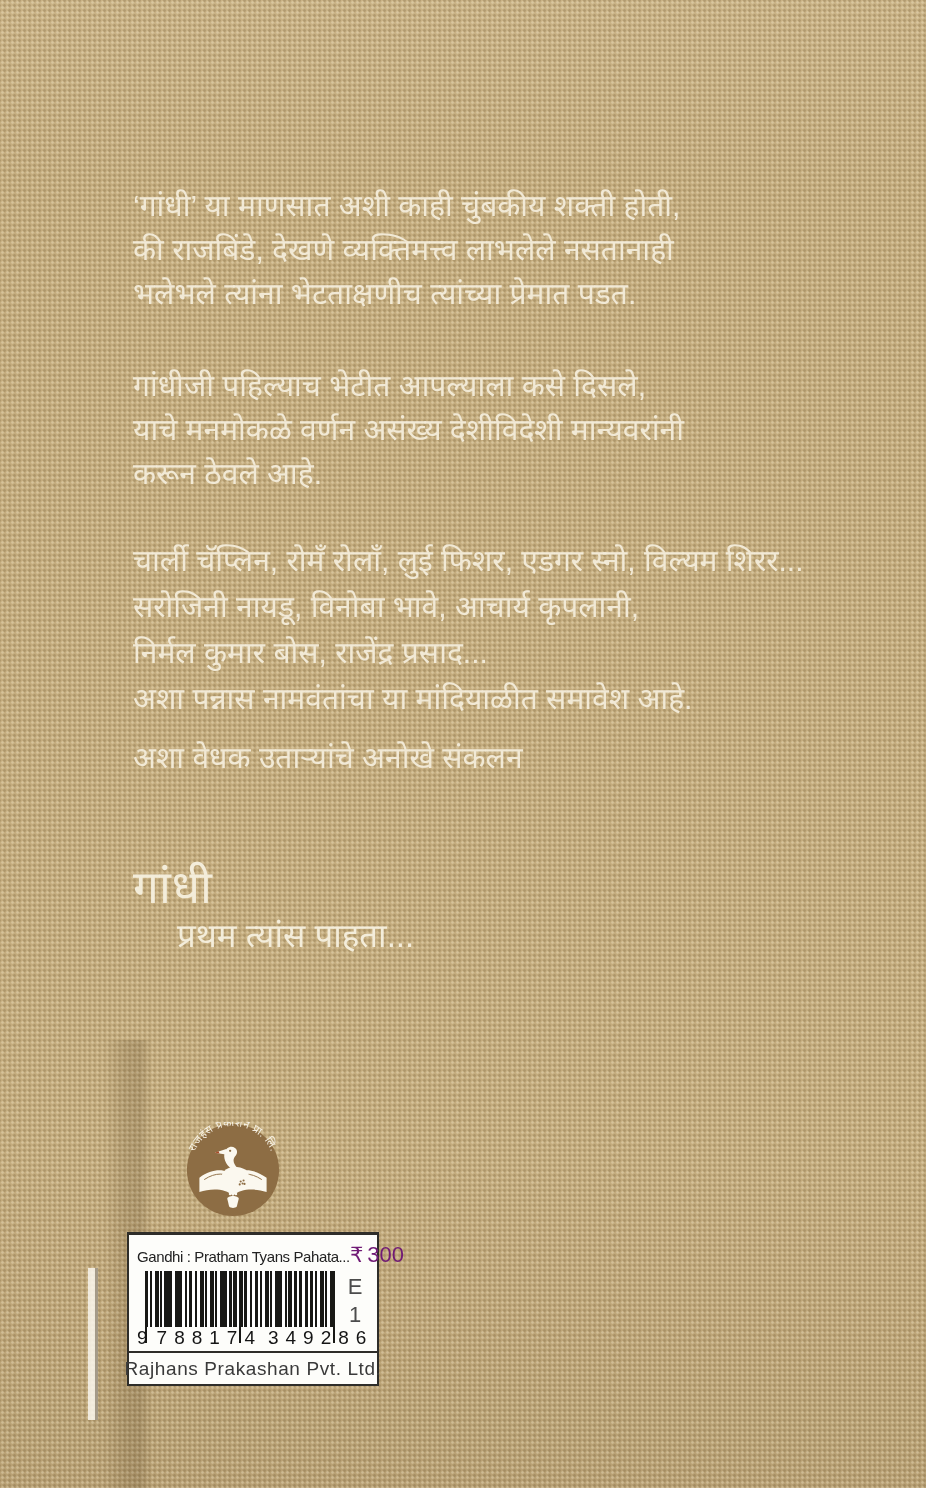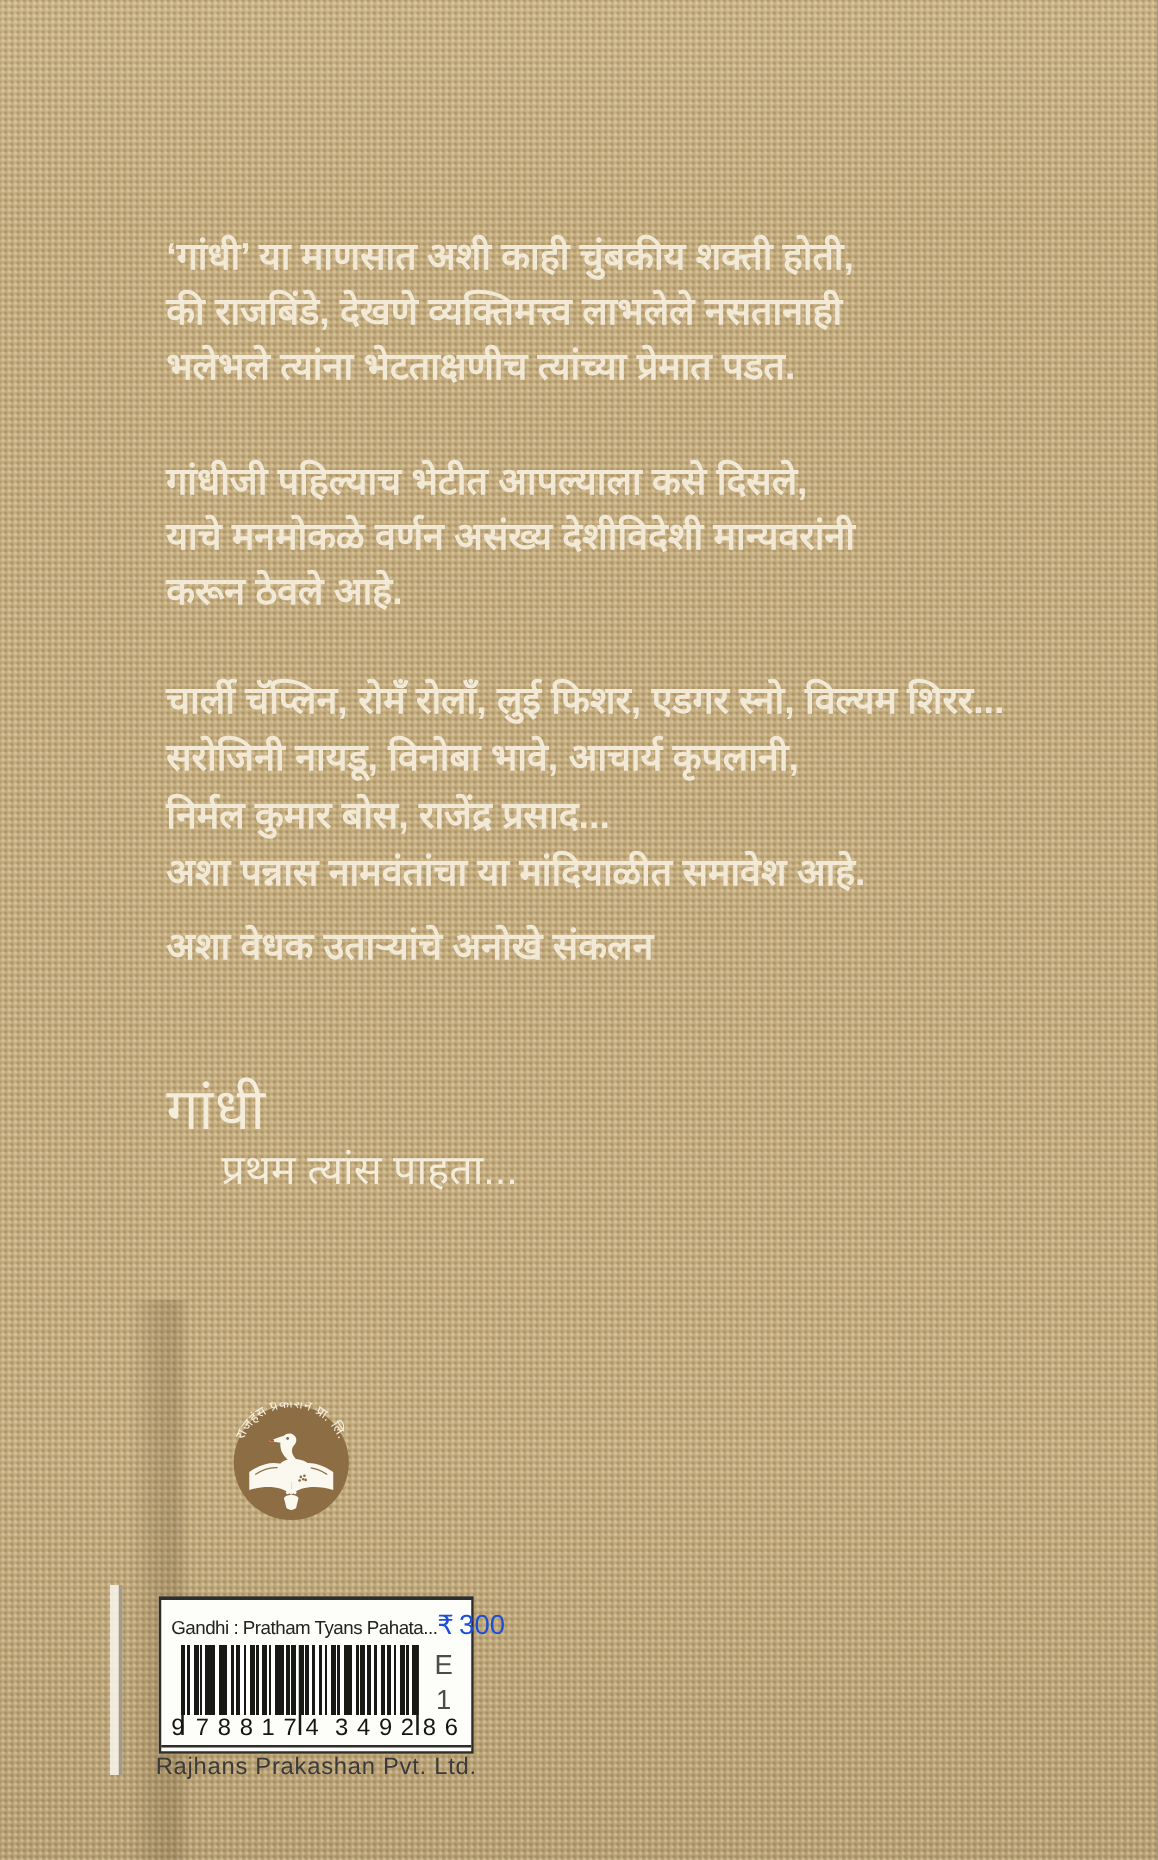--- a/index.html
+++ b/index.html
@@ -22,52 +22,52 @@
     background:linear-gradient(90deg, rgba(90,70,40,0) 0%, rgba(90,70,40,0.16) 45%, rgba(90,70,40,0.20) 75%, rgba(90,70,40,0) 100%);
     pointer-events:none;
   }
   .page-sliver{
     position:absolute;left:88px;top:1268px;width:7px;height:152px;
     background:rgba(250,247,238,0.85);
     border-right:3px solid rgba(70,55,30,0.45);
     pointer-events:none;
   }
 
-  .blurb{position:absolute;left:133px;color:rgba(243,236,218,0.95);font-size:30px;white-space:nowrap;font-weight:bold;}
+  .blurb{position:absolute;left:133px;color:rgba(243,236,218,0.95);font-size:30px;white-space:nowrap;}
   .blurb .ln{line-height:44px;}
   .p1{top:184px;}
   .p2{top:364px;}
   .p3{top:538px;}
   .p3 .ln{line-height:46px;}
   .p4{top:736px;}
 
   .title-block{position:absolute;left:133px;top:838px;color:rgba(245,238,221,0.97);white-space:nowrap;}
   .title-main{font-size:46px;line-height:52px;letter-spacing:1px;margin-top:23px;}
   .title-sub{font-size:33px;line-height:42px;margin-top:2px;margin-left:44px;}
 
   .logo{position:absolute;left:185px;top:1122px;width:96px;height:96px;}
 
   .publisher-name{
     position:absolute;left:130px;top:1225px;
     color:#5b2a16;font-size:38px;font-weight:bold;letter-spacing:1px;white-space:nowrap;
   }
 
   .price-box{
-    position:absolute;left:127px;top:1277px;width:252px;height:126px;
+    position:absolute;left:127px;top:1232px;width:252px;height:154px;
     background:#fdfdfa;
     border:2px solid #2e2d29;border-top-width:3px;
     box-sizing:border-box;
     color:#1f1f1f;
   }
   .pb-titlerow{
     position:absolute;left:8px;right:6px;top:7px;height:28px;
     display:flex;justify-content:space-between;align-items:baseline;
   }
   .pb-book-title{font-size:15px;letter-spacing:-0.4px;color:#222;white-space:nowrap;}
-  .pb-price{font-size:22px;color:#1d4ed8;white-space:nowrap;}
+  .pb-price{font-size:22px;color:#701a75;white-space:nowrap;}
   .pb-price .cur{font-size:21px;margin-right:4px;}
 
   .barcode{position:absolute;left:16px;top:36px;width:190px;height:80px;}
   .bars{
     position:absolute;left:0;top:0;width:190px;height:56px;
     background-color:#fff;
     background-image:
       repeating-linear-gradient(90deg,#181815 0 2px,transparent 2px 5px),
       repeating-linear-gradient(90deg,#181815 0 3px,transparent 3px 11px),
       repeating-linear-gradient(90deg,transparent 0 6px,#181815 6px 7px,transparent 7px 13px);

